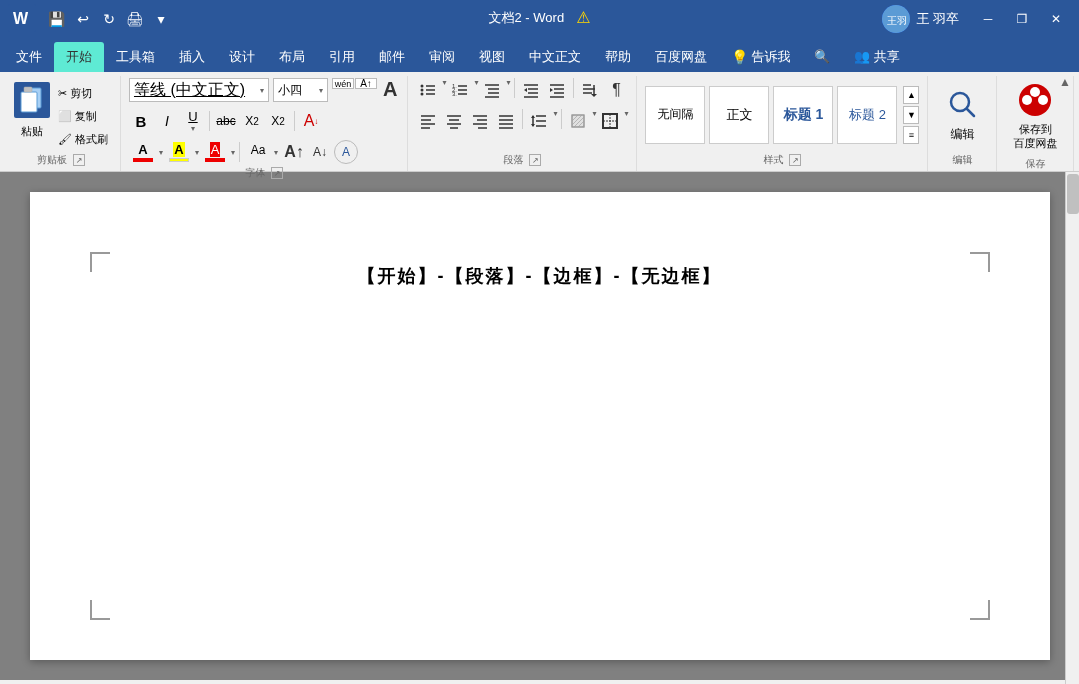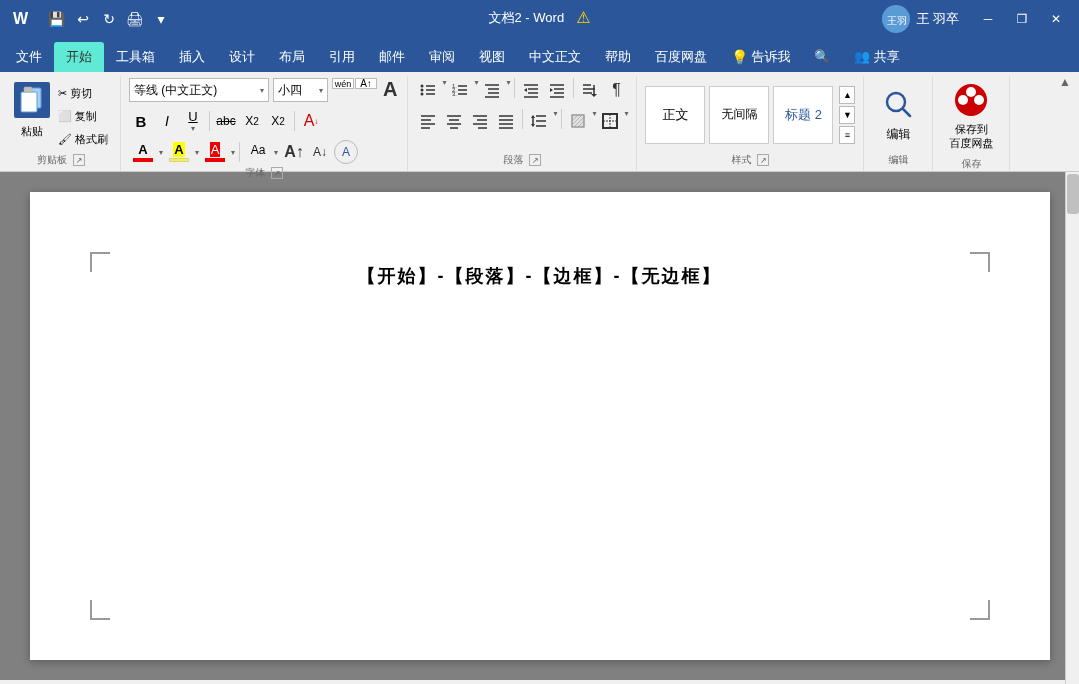--- a/index.html
+++ b/index.html
@@ -475,21 +475,21 @@
       <span>剪贴板</span>
       <span class="group-label-expand">↗</span>
     </div>
   </div>
 
   <div class="ribbon-group">
     <div class="group-content" style="flex-direction:column;">
 
       <div class="font-group-top">
         <div class="font-select">
-          <span style="font-size:12px;">等线 (中文正文)</span>
+          <span style="font-size:16px;text-decoration:underline;">等线 (中文正文)</span>
           <span class="dropdown-arrow">▾</span>
         </div>
         <div class="font-size-select">
           <span>小四</span>
           <span class="dropdown-arrow">▾</span>
         </div>
         <div style="display:flex;flex-direction:row;gap:1px;">
           <div class="font-size-btn">wén</div>
           <div class="font-size-btn" style="font-size:10px;">A↑</div>
         </div>
@@ -688,22 +688,23 @@
     </div>
     <div class="group-label">
       <span>段落</span>
       <span class="group-label-expand">↗</span>
     </div>
   </div>
 
   <div class="ribbon-group">
     <div class="group-content" style="align-items:center;">
       <div class="style-gallery">
+        <div class="style-item" style="font-size:12px;">无间隔</div>
         <div class="style-item" style="font-size:13px;">正文</div>
-        <div class="style-item" style="font-size:12px;">无间隔</div>
+        <div class="style-item" style="color:#2b579a;font-weight:bold;font-size:14px;">标题 1</div>
         <div class="style-item" style="color:#2b579a;font-size:13px;">标题 2</div>
       </div>
       <div class="style-scroll">
         <div class="style-scroll-btn">▲</div>
         <div class="style-scroll-btn">▼</div>
         <div class="style-scroll-btn">≡</div>
       </div>
     </div>
     <div class="group-label">
       <span>样式</span>

